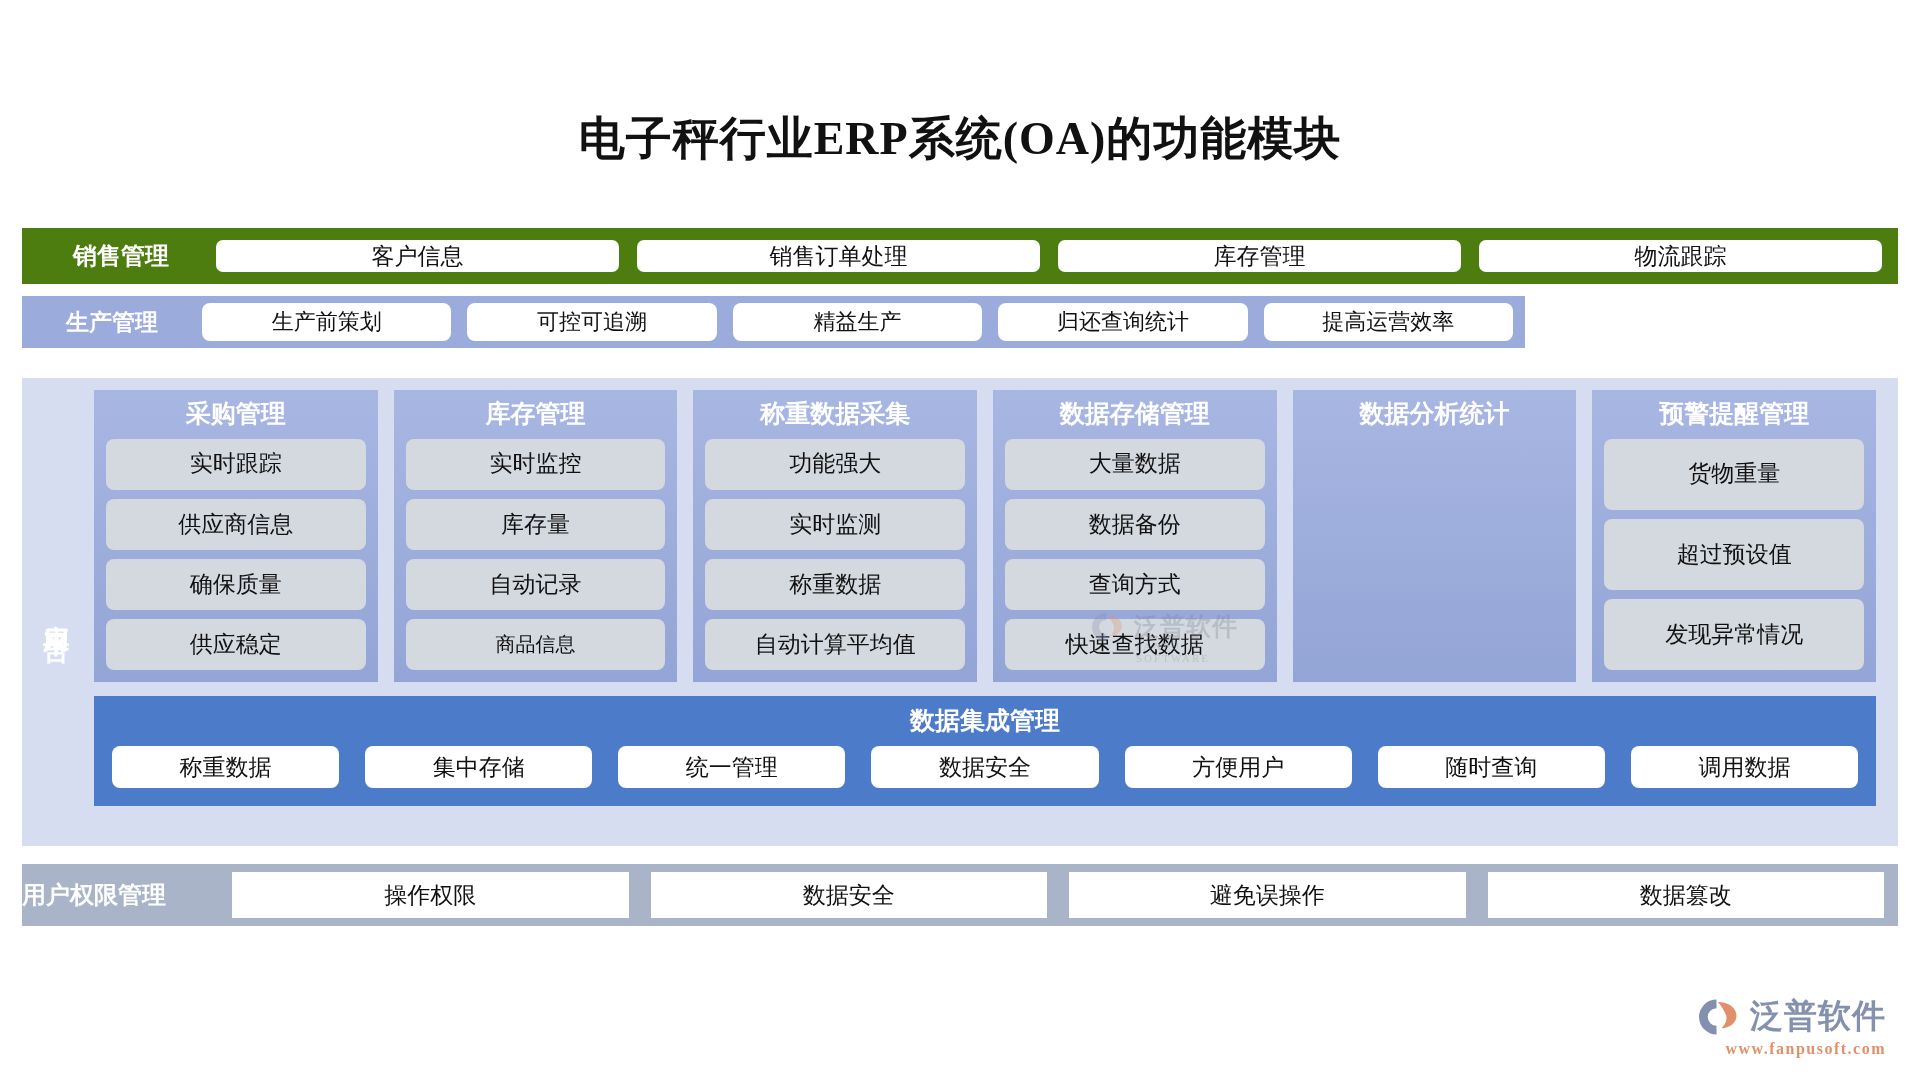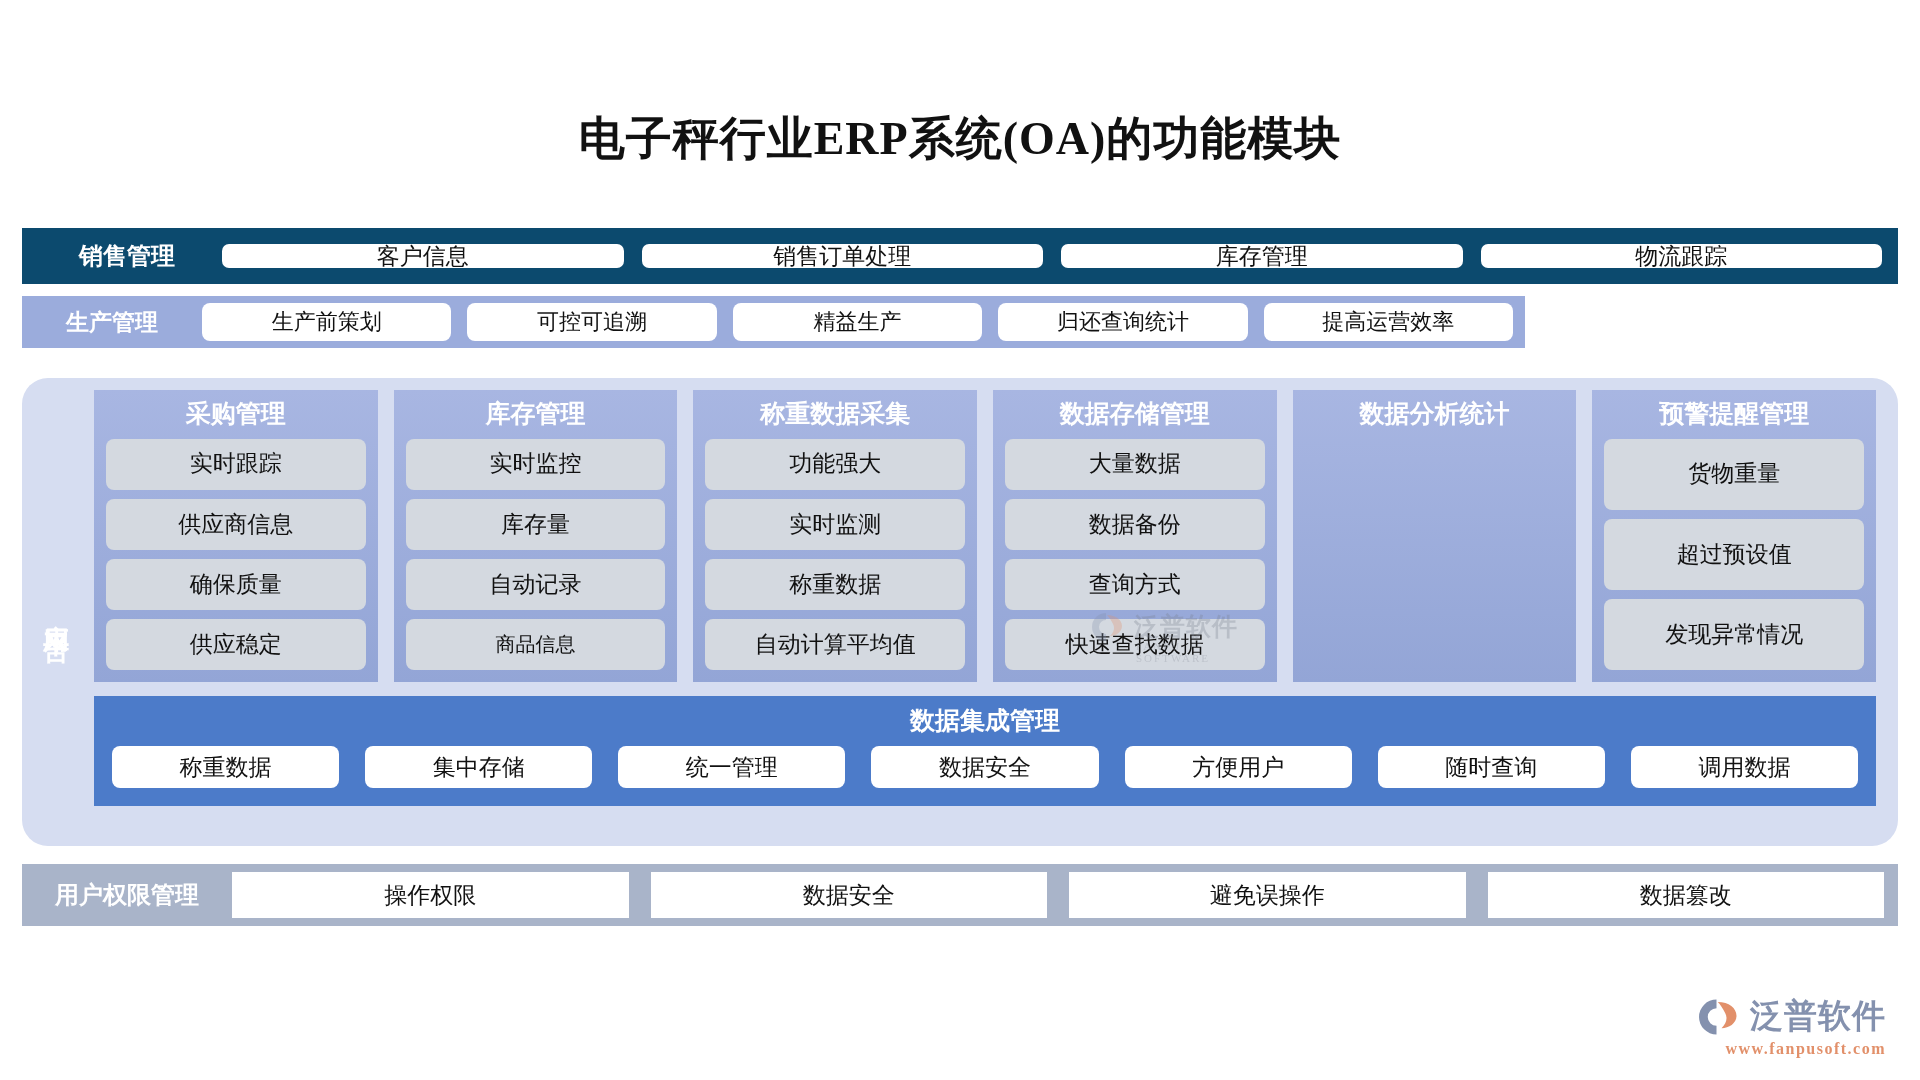--- a/index.html
+++ b/index.html
@@ -32,45 +32,45 @@
     font-family: "Liberation Serif", "DejaVu Serif", serif;
   }
 
   
   .sales-row {
     position: absolute;
     left: 22px;
     top: 228px;
     width: 1876px;
     height: 56px;
-    background: #0c4a6e;
-    display: flex;
-    align-items: center;
-    padding: 0 10px 0 10px;
+    background: #4d7c0f;
+    display: flex;
+    align-items: center;
+    padding: 0 10px 0 4px;
   }
   .sales-label {
     width: 190px;
     flex: 0 0 190px;
     text-align: center;
     color: #ffffff;
     font-size: 24px;
     font-weight: 700;
   }
   .sales-chips {
     flex: 1;
     display: flex;
     align-items: center;
     justify-content: space-between;
     gap: 18px;
     padding-right: 6px;
   }
   .chip-white {
     background: #ffffff;
     border-radius: 7px;
-    height: 24px;
+    height: 32px;
     display: flex;
     align-items: center;
     justify-content: center;
     font-size: 23px;
     color: #111111;
     font-weight: 400;
     flex: 1 1 0;
   }
 
   
@@ -104,21 +104,20 @@
 
   
   .platform {
     position: absolute;
     left: 22px;
     top: 378px;
     width: 1876px;
     height: 468px;
     background: #D6DDF1;
     display: flex;
-    border-radius: 26px;
   }
   .platform-label {
     flex: 0 0 68px;
     display: flex;
     align-items: center;
     justify-content: center;
     color: #ffffff;
     font-size: 26px;
     font-weight: 700;
     writing-mode: vertical-rl;
@@ -207,21 +206,21 @@
     left: 22px;
     top: 864px;
     width: 1876px;
     height: 62px;
     background: #A9B4C9;
     display: flex;
     align-items: center;
   }
   .perm-label {
     flex: 0 0 210px;
-    text-align: center;
+    text-align: left;
     color: #ffffff;
     font-size: 24px;
     font-weight: 700;
   }
   .perm-chips {
     flex: 1;
     display: flex;
     justify-content: space-between;
     gap: 22px;
     padding-right: 14px;

